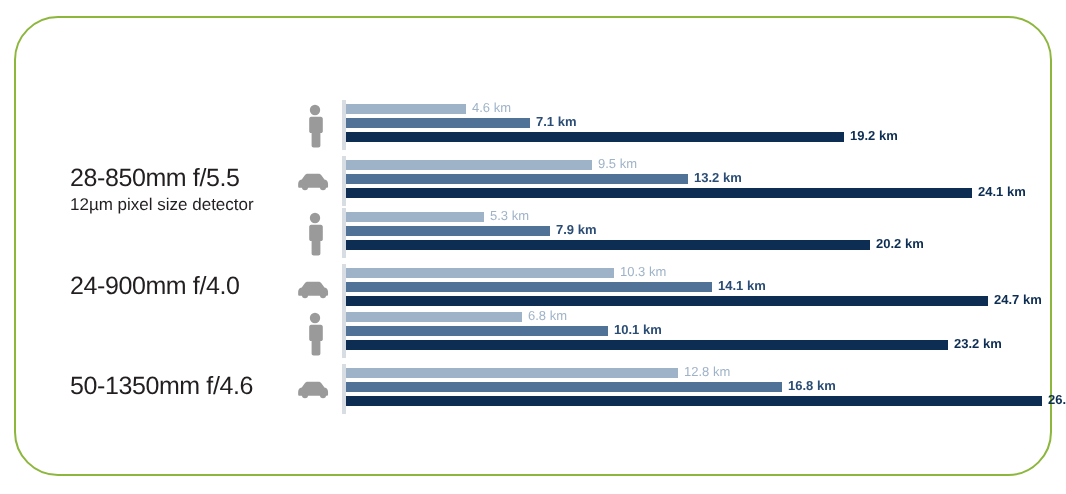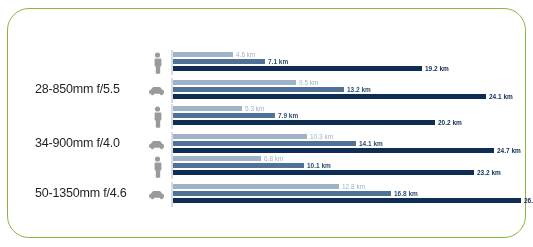--- a/index.html
+++ b/index.html
@@ -126,20 +126,21 @@
 </head>
 <body>
 
 <div id="frame">
   <div id="panel"></div>
   <div id="chart-area">
 
     <div class="group" style="top:50px;">
       <div class="group-label">
         <div class="group-title">28-850mm f/5.5</div>
+        <div class="group-sub">12µm pixel size detector</div>
       </div>
       <div class="cluster" style="top:0px;">
         <div class="cluster-icon">
           <svg class="icon-svg" width="11" height="22" viewBox="0 0 11 22" aria-hidden="true">
             <circle cx="5.5" cy="3" r="2.6" fill="#9a9a9a"></circle>
             <path d="M2.6 6.4h5.8c.6 0 1 .5 1 1.1v6.1c0 .5-.4.9-.9.9h-.3v6.2c0 .6-.4 1-1 1H4.8c-.6 0-1-.4-1-1v-6.2h-.3c-.5 0-.9-.4-.9-.9V7.5c0-.6.4-1.1 1-1.1z" fill="#9a9a9a"></path>
           </svg>
         </div>
         <div class="axis-line"></div>
         <div class="bars">
@@ -178,21 +179,21 @@
           <div class="barrow r2">
             <div class="bar s2" style="width:313px;"></div>
             <div class="vlabel s2" style="left:313px;">24.1 km</div>
           </div>
         </div>
       </div>
     </div>
 
     <div class="group" style="top:104px;">
       <div class="group-label">
-        <div class="group-title">34-900mm f/4.0</div>
+        <div class="group-title">24-900mm f/4.0</div>
         <div class="group-sub"></div>
       </div>
       <div class="cluster" style="top:0px;">
         <div class="cluster-icon">
           <svg class="icon-svg" width="11" height="22" viewBox="0 0 11 22" aria-hidden="true">
             <circle cx="5.5" cy="3" r="2.6" fill="#9a9a9a"></circle>
             <path d="M2.6 6.4h5.8c.6 0 1 .5 1 1.1v6.1c0 .5-.4.9-.9.9h-.3v6.2c0 .6-.4 1-1 1H4.8c-.6 0-1-.4-1-1v-6.2h-.3c-.5 0-.9-.4-.9-.9V7.5c0-.6.4-1.1 1-1.1z" fill="#9a9a9a"></path>
           </svg>
         </div>
         <div class="axis-line"></div>

